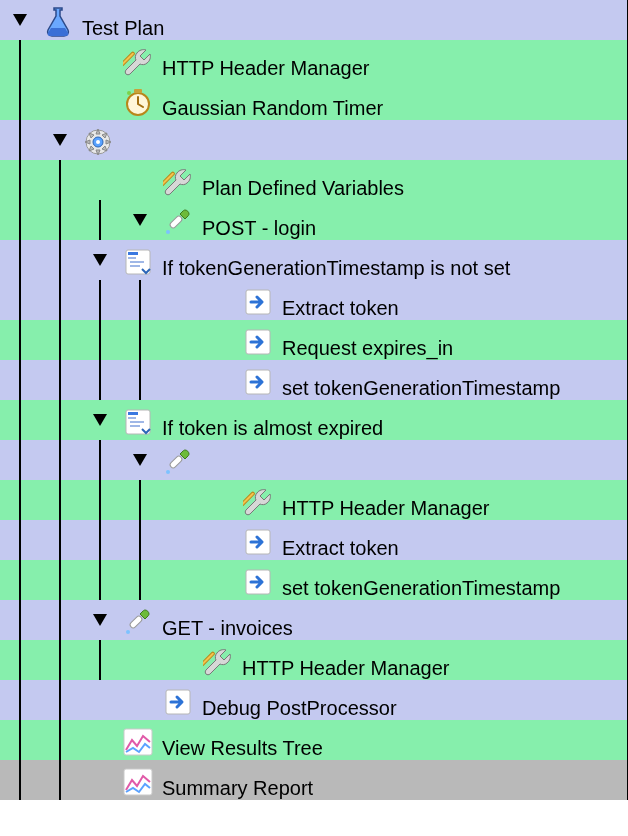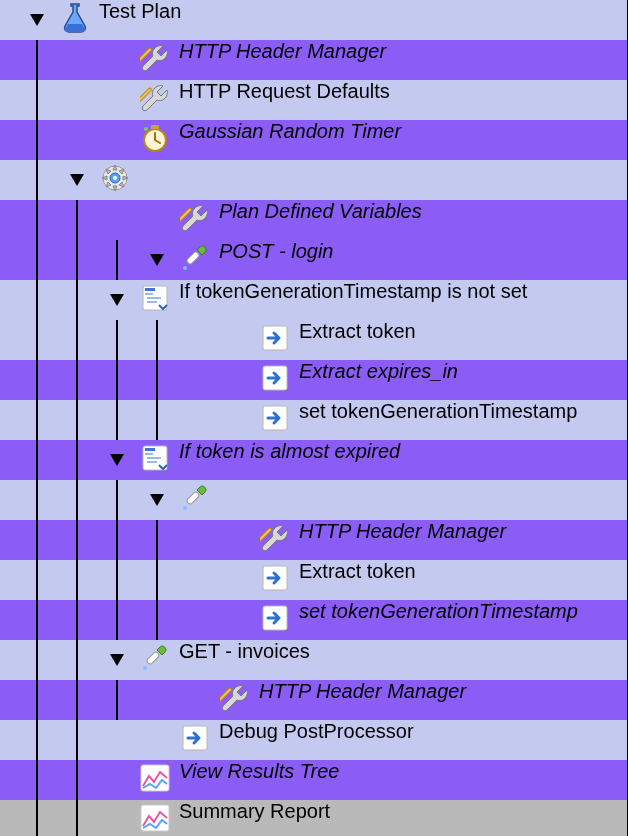--- a/index.html
+++ b/index.html
@@ -15,25 +15,25 @@
 }
 .tree { width: 628px; border-right: 1px solid #000; box-sizing: border-box; }
 .row {
   height: 40px;
   display: flex;
   align-items: center;
   box-sizing: border-box;
   position: relative;
 }
 .stripe-even { background: #c4c9f0; }
-.stripe-odd  { background: #8b5cf6; font-style: italic; }
+.stripe-odd  { background: #86efac; }
 .selected { background: #b9b9b9 !important; }
 
 
-.cells { display: flex; align-items: flex-start; height: 100%; margin-left: 17px; }
+.cells { display: flex; align-items: flex-end; height: 100%; }
 .indent {
   width: 40px;
   height: 40px;
   display: flex;
   align-items: center;
   justify-content: center;
   position: relative;
   flex-shrink: 0;
 }
 .vline {
@@ -97,36 +97,20 @@
         <div class="toggle"></div>
         <div class="icon">
           <svg width="30" height="30" viewBox="0 0 30 30">
             <path d="M23 3l-6 6 4 4 6-6c1 3 0 7-3 9-2 2-5 2-7 1L7 27c-1 1-3 1-4 0s-1-3 0-4L13 13c-1-2-1-5 1-7 2-3 6-4 9-3z" fill="#d7d7d7" stroke="#777" stroke-width="1"></path>
             <rect x="3" y="3" width="3" height="18" rx="1.5" transform="rotate(45 4.5 12)" fill="#f6c24a" stroke="#b8871a"></rect>
           </svg>
         </div>
         <span class="label">HTTP Header Manager</span>
       </div>
     </div>
-    <div class="row stripe-even">
-      <div class="cells">
-        <div class="indent">
-          <div class="vline"></div>
-        </div>
-        <div class="indent"></div>
-        <div class="toggle"></div>
-        <div class="icon">
-          <svg width="30" height="30" viewBox="0 0 30 30">
-            <path d="M23 3l-6 6 4 4 6-6c1 3 0 7-3 9-2 2-5 2-7 1L7 27c-1 1-3 1-4 0s-1-3 0-4L13 13c-1-2-1-5 1-7 2-3 6-4 9-3z" fill="#d7d7d7" stroke="#777" stroke-width="1"></path>
-            <rect x="3" y="3" width="3" height="18" rx="1.5" transform="rotate(45 4.5 12)" fill="#f6c24a" stroke="#b8871a"></rect>
-          </svg>
-        </div>
-        <span class="label">HTTP Request Defaults</span>
-      </div>
-    </div>
     <div class="row stripe-odd">
       <div class="cells">
         <div class="indent">
           <div class="vline"></div>
         </div>
         <div class="indent"></div>
         <div class="toggle"></div>
         <div class="icon">
           <svg width="30" height="30" viewBox="0 0 30 30">
             <circle cx="15" cy="17" r="11" fill="#fff6d8" stroke="#b8871a" stroke-width="2"></circle>
@@ -265,21 +249,21 @@
           <div class="vline"></div>
         </div>
         <div class="indent"></div>
         <div class="toggle"></div>
         <div class="icon">
           <svg width="28" height="30" viewBox="0 0 28 30">
             <rect x="2" y="3" width="24" height="24" rx="2" fill="#ffffff" stroke="#b6b6b6"></rect>
             <path d="M7 15h10M13 10l5 5-5 5" stroke="#2c72d6" stroke-width="3" fill="none" stroke-linecap="round" stroke-linejoin="round"></path>
           </svg>
         </div>
-        <span class="label">Extract expires_in</span>
+        <span class="label">Request expires_in</span>
       </div>
     </div>
     <div class="row stripe-even">
       <div class="cells">
         <div class="indent">
           <div class="vline"></div>
         </div>
         <div class="indent">
           <div class="vline"></div>
         </div>

